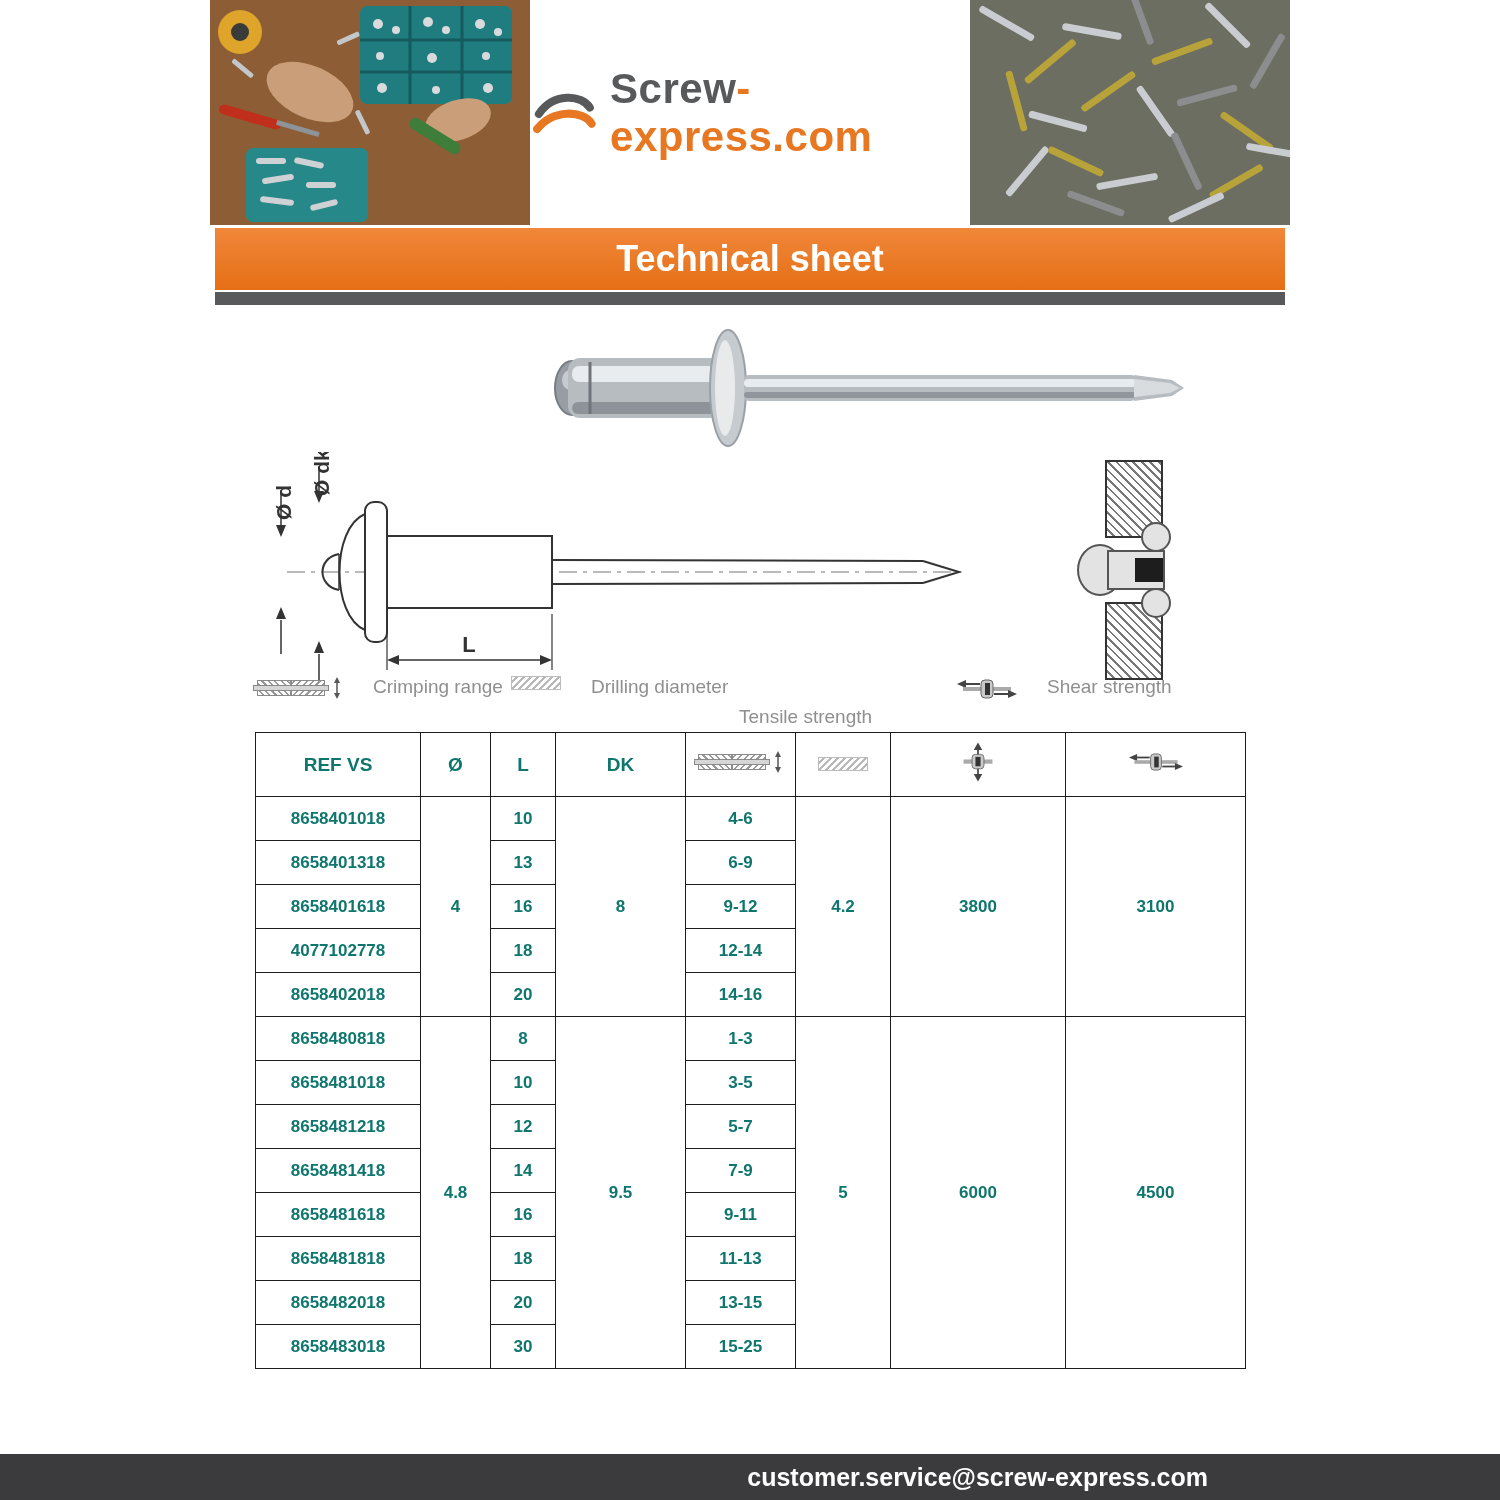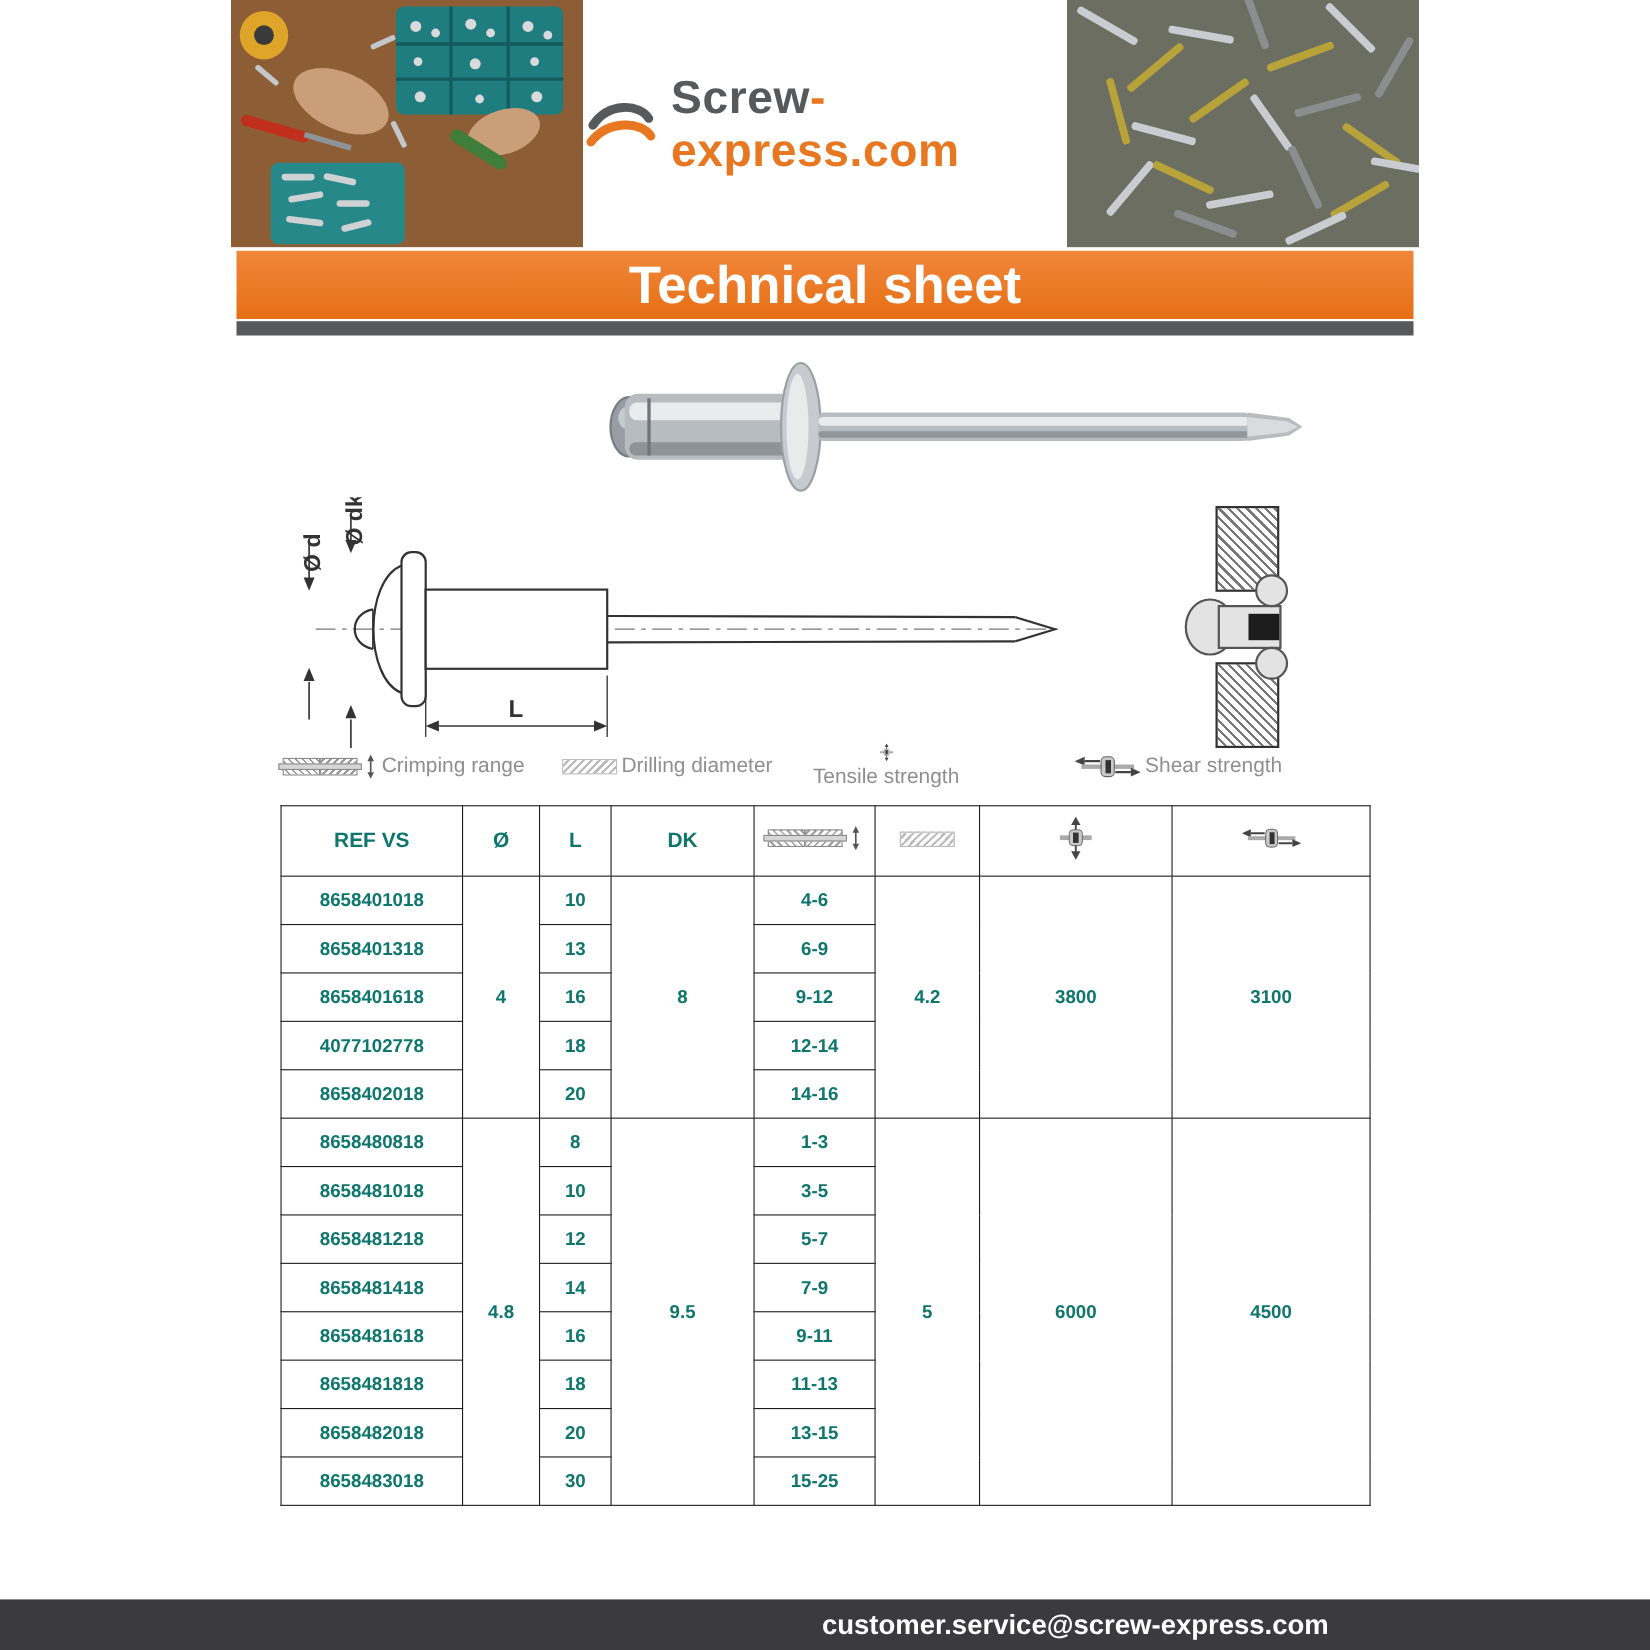--- a/index.html
+++ b/index.html
@@ -11,21 +11,21 @@
   .top { position:absolute; top:0; left:210px; width:1080px; height:225px; display:flex;justify-content:flex-end; }
   .photo { width:320px; height:225px; overflow:hidden; flex:none; }
   .logo-area { flex:1; display:flex; align-items:center; justify-content:center; gap:14px; }
   .logo-text { font-size:42px; font-weight:bold; letter-spacing:0.5px; }
   .logo-dark { color:#58595B; }
   .logo-orange { color:#E87722; }
 
   
   .banner { position:absolute; top:228px; left:215px; width:1070px; height:62px;
             background:linear-gradient(#f0873a,#e66f15); display:flex; align-items:center; justify-content:center; }
-  .banner-title { color:#fff; font-size:48px; font-weight:bold; }
+  .banner-title { color:#fff; font-size:36px; font-weight:bold; }
   .banner-underline { position:absolute; top:292px; left:215px; width:1070px; height:13px; background:#58595B; }
 
   
   .rivet-photo { position:absolute; top:322px; left:520px; width:680px; height:148px; }
 
   
   .drawing { position:absolute; top:452px; left:215px; width:1070px; height:238px; }
   .sideview { position:absolute; left:0; top:0; width:760px; height:235px; }
   .xsection { position:absolute; left:862px; top:8px; width:112px; height:220px; }
   .plate { position:absolute; left:28px; width:58px; height:78px; border:2px solid #333;
@@ -35,23 +35,23 @@
   .xs-head { position:absolute; left:0px; top:84px; width:46px; height:52px; border-radius:50%;
              background:#e3e3e3; border:2px solid #555; }
   .xs-shaft { position:absolute; left:30px; top:90px; width:58px; height:40px; background:#e3e3e3; border:2px solid #555; }
   .xs-lobe { position:absolute; width:30px; height:30px; border-radius:50%; background:#e3e3e3; border:2px solid #555; }
   .xs-lobe.t { left:64px; top:62px; }
   .xs-lobe.b { left:64px; top:128px; }
   .xs-mandrel { position:absolute; left:58px; top:98px; width:28px; height:24px; background:#1d1d1d; }
 
   
   .legend { position:absolute; top:676px; left:215px; width:1070px; height:42px; }
-  .legend-item { position:absolute; top:0; height:42px; display:flex; align-items:center; gap:4px; }
+  .legend-item { position:absolute; top:0; height:42px; display:flex; align-items:flex-start; gap:30px; }
   .legend-label { font-size:19px; color:#8f8f8f; white-space:nowrap; }
-  .li-1 { left:42px; } .li-2 { left:296px; } .li-3 { left:524px;flex-direction:column; } .li-4 { left:762px; }
+  .li-1 { left:42px; } .li-2 { left:296px; } .li-3 { left:524px;flex-direction:column; } .li-4 { left:742px; }
 
   
   .crimp-icon { position:relative; display:inline-block; width:86px; height:24px; flex:none; }
   .ci-plate { position:absolute; top:4px; width:34px; height:16px; border:1px solid #8a8a8a; }
   .ci-plate.a { left:0; background:repeating-linear-gradient(45deg,#fff 0 3px,#999 3px 4.5px); }
   .ci-plate.b { left:34px; background:repeating-linear-gradient(-45deg,#fff 0 3px,#999 3px 4.5px); }
   .ci-bar { position:absolute; left:-4px; top:9px; width:76px; height:6px; background:#d6d6d6; border:1px solid #8a8a8a; }
   .ci-arrow { position:absolute; right:0; top:1px; }
   .drill-icon { display:inline-block; width:50px; height:14px; border:1px solid #bdbdbd; flex:none;
                 background:repeating-linear-gradient(-45deg,#fff 0 3px,#b9b9b9 3px 5px); }

